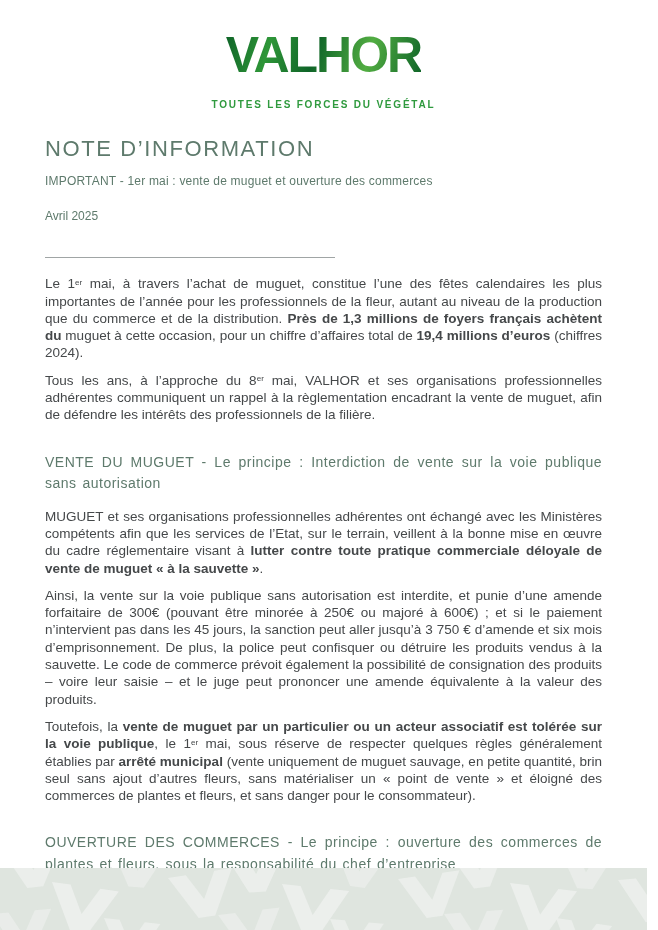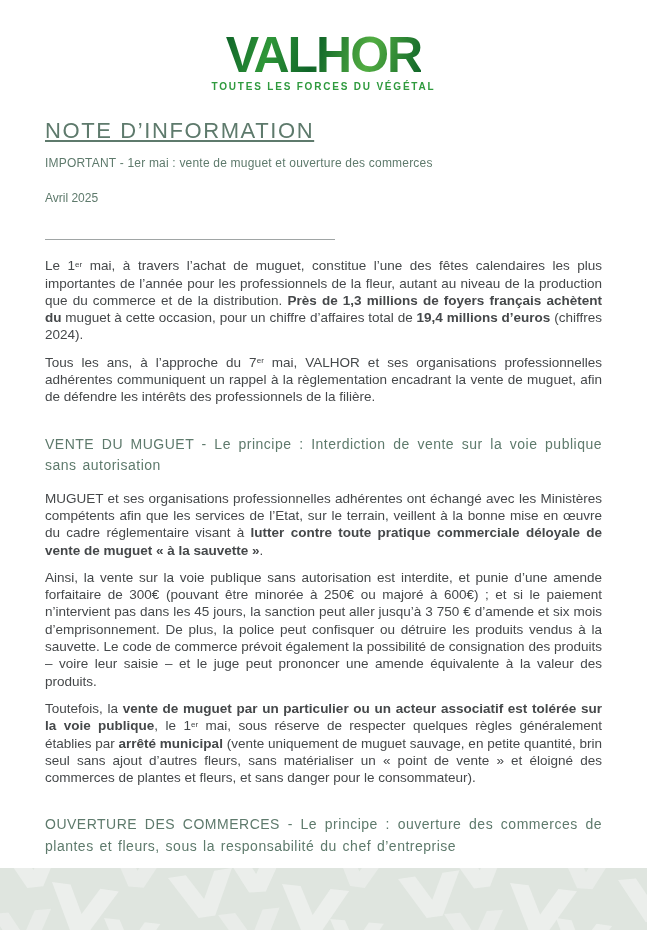--- a/index.html
+++ b/index.html
@@ -25,37 +25,36 @@
       var(--logo-green-dark) 0%,
       var(--logo-green-mid) 22%,
       var(--logo-green-dark) 45%,
       var(--logo-green-light) 72%,
       var(--logo-green-dark) 100%);
     -webkit-background-clip: text;
     background-clip: text;
     color: transparent;
   }
   .tagline {
-    margin-top: 4px;
+    margin-top: 22px;
     font-size: 10px;
     font-weight: 700;
     letter-spacing: 1.8px;
     color: var(--tagline-green);
   }
 
   
   .content { padding: 0 45px; }
   .title {
     margin: 26px 0 0;
     font-size: 22px;
     font-weight: 500;
     letter-spacing: 1.6px;
     line-height: 1.2;
     color: var(--heading-green);
-    text-decoration: underline;
   }
   .subtitle {
     margin: 12px 0 0;
     font-size: 12px;
     font-weight: 400;
     letter-spacing: 0.2px;
     line-height: 1.2;
     color: var(--heading-green);
   }
   .date {
@@ -119,21 +118,21 @@
 
   <main class="content">
 
     <h1 class="title">NOTE D’INFORMATION</h1>
     <h2 class="subtitle">IMPORTANT - 1er mai : vente de muguet et ouverture des commerces</h2>
     <div class="date">Avril 2025</div>
 
     <hr class="divider">
 
     <p class="body-p first-after-divider"><span>Le 1</span><sup>er</sup><span> mai, à travers l’achat de muguet, constitue l’une des fêtes calendaires les plus importantes de l’année pour les professionnels de la fleur, autant au niveau de la production que du commerce et de la distribution. </span><span class="b">Près de 1,3 millions de foyers français achètent du</span><span> muguet à cette occasion, pour un chiffre d’affaires total de </span><span class="b">19,4 millions d’euros</span><span> (chiffres 2024).</span></p>
-    <p class="body-p"><span>Tous les ans, à l’approche du 7</span><sup>er</sup><span> mai, VALHOR et ses organisations professionnelles adhérentes communiquent un rappel à la règlementation encadrant la vente de muguet, afin de défendre les intérêts des professionnels de la filière.</span></p>
+    <p class="body-p"><span>Tous les ans, à l’approche du 8</span><sup>er</sup><span> mai, VALHOR et ses organisations professionnelles adhérentes communiquent un rappel à la règlementation encadrant la vente de muguet, afin de défendre les intérêts des professionnels de la filière.</span></p>
 
     <h3 class="section-heading">VENTE DU MUGUET - Le principe : Interdiction de vente sur la voie publique sans autorisation</h3>
 
     <p class="body-p after-heading"><span>MUGUET et ses organisations professionnelles adhérentes ont échangé avec les Ministères compétents afin que les services de l’Etat, sur le terrain, veillent à la bonne mise en œuvre du cadre réglementaire visant à </span><span class="b">lutter contre toute pratique commerciale déloyale de vente de muguet « à la sauvette »</span><span>.</span></p>
     <p class="body-p"><span>Ainsi, la vente sur la voie publique sans autorisation est interdite, et punie d’une amende forfaitaire de 300€ (pouvant être minorée à 250€ ou majoré à 600€) ; et si le paiement n’intervient pas dans les 45 jours, la sanction peut aller jusqu’à 3 750 € d’amende et six mois d’emprisonnement. De plus, la police peut confisquer ou détruire les produits vendus à la sauvette. Le code de commerce prévoit également la possibilité de consignation des produits – voire leur saisie – et le juge peut prononcer une amende équivalente à la valeur des produits.</span></p>
     <p class="body-p"><span>Toutefois, la </span><span class="b">vente de muguet par un particulier ou un acteur associatif est tolérée sur la voie publique</span><span>, le 1</span><sup>er</sup><span> mai, sous réserve de respecter quelques règles généralement établies par </span><span class="b">arrêté municipal</span><span> (vente uniquement de muguet sauvage, en petite quantité, brin seul sans ajout d’autres fleurs, sans matérialiser un « point de vente » et éloigné des commerces de plantes et fleurs, et sans danger pour le consommateur).</span></p>
 
     <h3 class="section-heading">OUVERTURE DES COMMERCES - Le principe : ouverture des commerces de plantes et fleurs, sous la responsabilité du chef d’entreprise</h3>
 
   </main>

